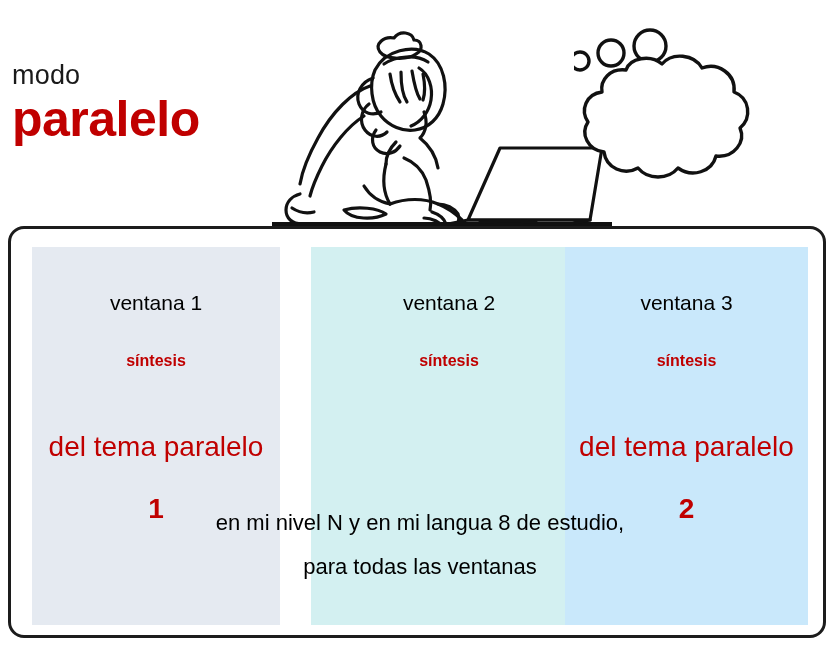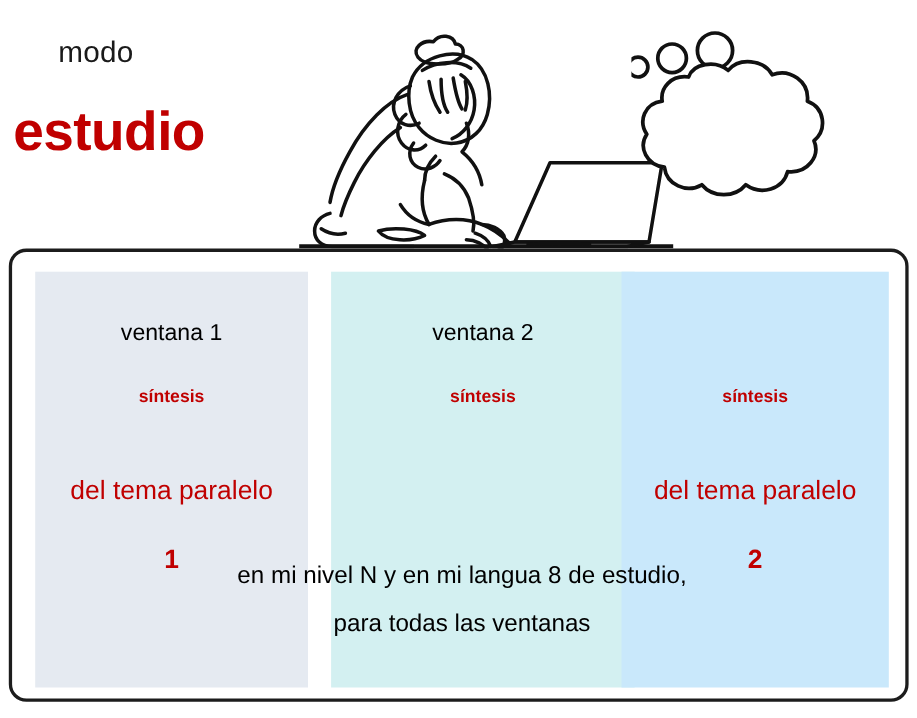--- a/index.html
+++ b/index.html
@@ -20,26 +20,25 @@
   #header {
     position: absolute;
     left: 0; top: 0;
     width: 834px;
     height: 225px;
   }
 
   #mode-label {
     position: absolute;
     left: 12px;
-    top: 32px;
+    top: 60px;
     font-size: 27px;
     line-height: 30px;
     color: #1a1a1a;
     letter-spacing: 0.2px;
-    margin-left: 41px;
   }
 
   #mode-title {
     position: absolute;
     left: 12px;
     top: 91px;
     font-size: 50px;
     line-height: 56px;
     font-weight: bold;
     color: #c00000;
@@ -79,21 +78,21 @@
     background: #ffffff;
   }
 
   .window-col {
     position: absolute;
     top: 18px;
     height: 378px;
     box-sizing: border-box;
   }
   #col-1 { left: 21px;  width: 248px; background: #e5eaf1; }
-  #col-2 { left: 290px; width: 276px; background: #d3f0f1; }
+  #col-2 { left: 300px; width: 276px; background: #d3f0f1; }
   #col-3 { left: 554px; width: 243px; background: #c9e8fb; }
 
   .col-head {
     position: absolute;
     left: 0;
     top: 44px;
     width: 100%;
     text-align: center;
     font-size: 21px;
     line-height: 24px;
@@ -109,21 +108,21 @@
     line-height: 26px;
     font-weight: bold;
     color: #c00000;
   }
   .col-desc {
     position: absolute;
     left: 0;
     top: 153px;
     width: 100%;
     text-align: center;
-    font-size: 24px;
+    font-size: 28px;
     line-height: 31px;
     color: #c00000;
     white-space: pre-line;
   }
   .col-desc .num { font-weight: bold; }
 
   
   #caption {
     position: absolute;
     left: 0;
@@ -136,21 +135,21 @@
     white-space: pre-line;
     pointer-events: none;
   }
 </style>
 </head>
 <body>
 
 <div id="header">
 
   <div id="mode-label">modo</div>
-  <div id="mode-title">estudio</div>
+  <div id="mode-title">paralelo</div>
 
   <div id="illustration">
     <svg width="340" height="218" viewBox="0 0 340 218" xmlns="http://www.w3.org/2000/svg" fill="none" stroke="#111111" stroke-width="3.2" stroke-linecap="round" stroke-linejoin="round">
 
       <path d="M108 44 c-6 -8 4 -16 14 -14 c6 -8 18 -6 20 2 c8 0 10 10 2 14 c-8 6 -30 6 -36 -2 z"></path>
 
       <path d="M103 62 c-6 14 -4 34 6 46 c8 10 22 16 34 14 c14 -2 24 -12 28 -26 c5 -18 1 -40 -14 -50 c-16 -10 -44 -4 -54 16 z"></path>
 
       <path d="M147 60 c10 6 14 20 12 32 c-2 12 -10 22 -20 26"></path>
 
@@ -230,20 +229,21 @@
       <span class="num">1</span>
     </div>
   </div>
 
   <div class="window-col" id="col-2" style="background: rgb(211, 240, 241);">
     <div class="col-head">ventana 2</div>
     <div class="col-synth">síntesis</div>
   </div>
 
   <div class="window-col" id="col-3" style="background: rgb(201, 232, 251);">
+    <div class="col-head">ventana 3</div>
     <div class="col-synth">síntesis</div>
     <div class="col-desc">
       <span>del tema paralelo</span><br>
       <span class="num">2</span>
     </div>
   </div>
 
   <div id="caption">en mi nivel N  y en mi langua 8 de estudio,
 para todas las ventanas</div>
 </div>

